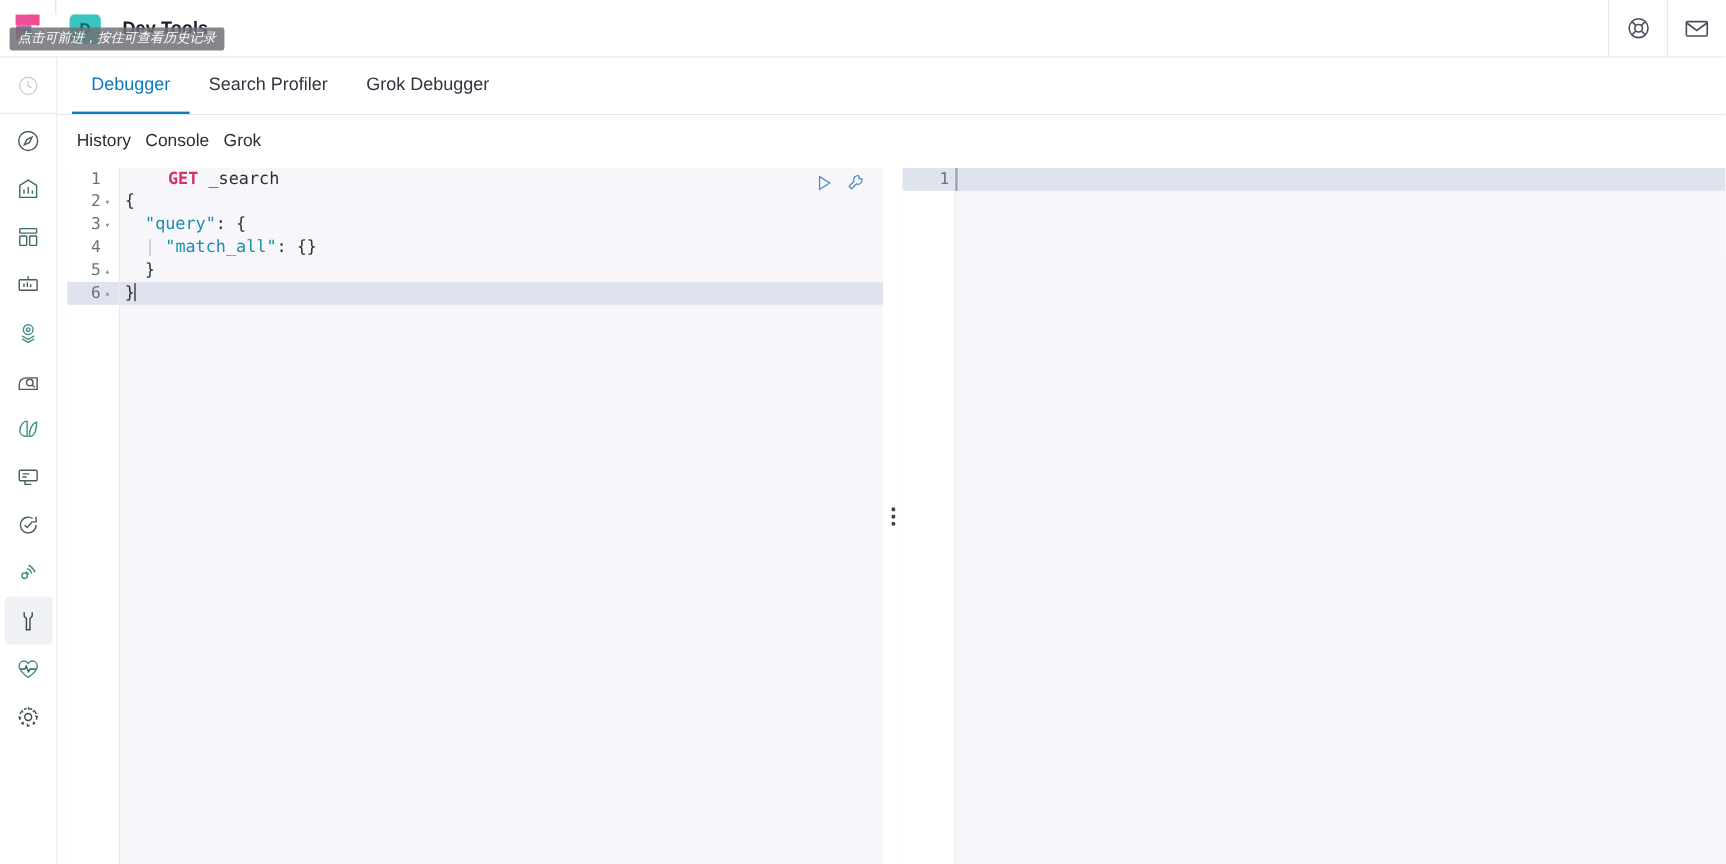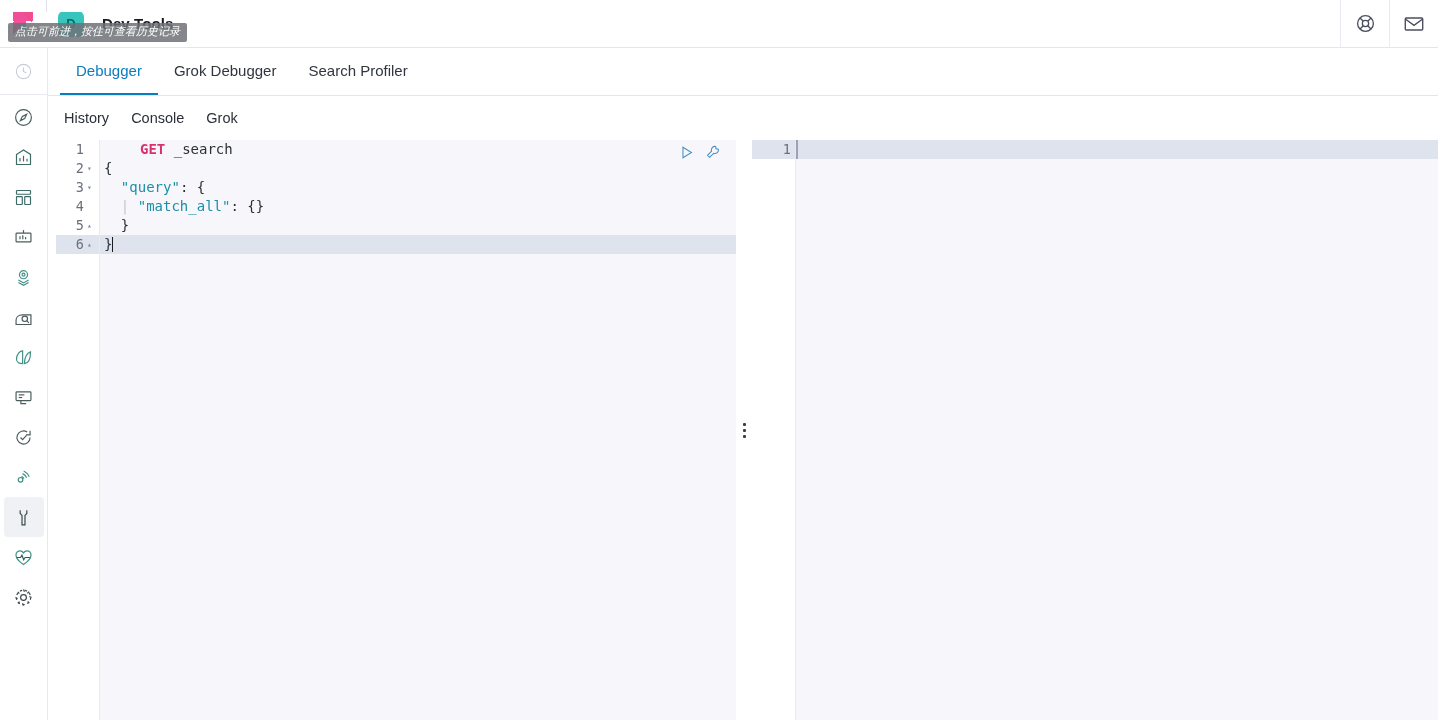--- a/index.html
+++ b/index.html
@@ -106,21 +106,21 @@
     border-bottom: 2px solid transparent;
   }
   .tab.active { color: #0a7cc0; border-bottom-color: #0a7cc0; font-weight: 400; }
 
   
   .menurow {
     position: absolute; left: 48px; top: 96px;
     width: 1390px; height: 44px;
     background: #ffffff;
     display: flex; align-items: center;
-    padding-left: 16px; gap: 22px; text-align: center;
+    padding-left: 16px; gap: 12px; text-align: center;
   }
   .menuitem { font-size: 14.5px; color: #2b2f38; }
 
   
   .req-panel {
     position: absolute; left: 56px; top: 140px;
     width: 680px; height: 580px;
     background: #f7f7fb;
     overflow: hidden;
   }
@@ -343,22 +343,22 @@
         <circle cx="12" cy="12" r="3.3"></circle>
         <path d="M12 2.8 L13.1 5.3 M12 21.2 L10.9 18.7 M21.2 12 L18.7 10.9 M2.8 12 L5.3 13.1
                  M18.5 5.5 L16.4 7.2 M5.5 18.5 L7.6 16.8 M18.5 18.5 L16.8 16.4 M5.5 5.5 L7.2 7.6"></path>
         <circle cx="12" cy="12" r="8.2" stroke-dasharray="2.6 3.1"></circle>
       </svg>
     </div>
   </div>
 
   <div class="tabstrip">
     <div class="tab active">Debugger</div>
+    <div class="tab">Search Profiler</div>
     <div class="tab">Grok Debugger</div>
-    <div class="tab">Search Profiler</div>
   </div>
 
   <div class="menurow">
     <div class="menuitem">History</div>
     <div class="menuitem">Console</div>
     <div class="menuitem">Grok</div>
   </div>
 
   <div class="edge-left"></div>
 

